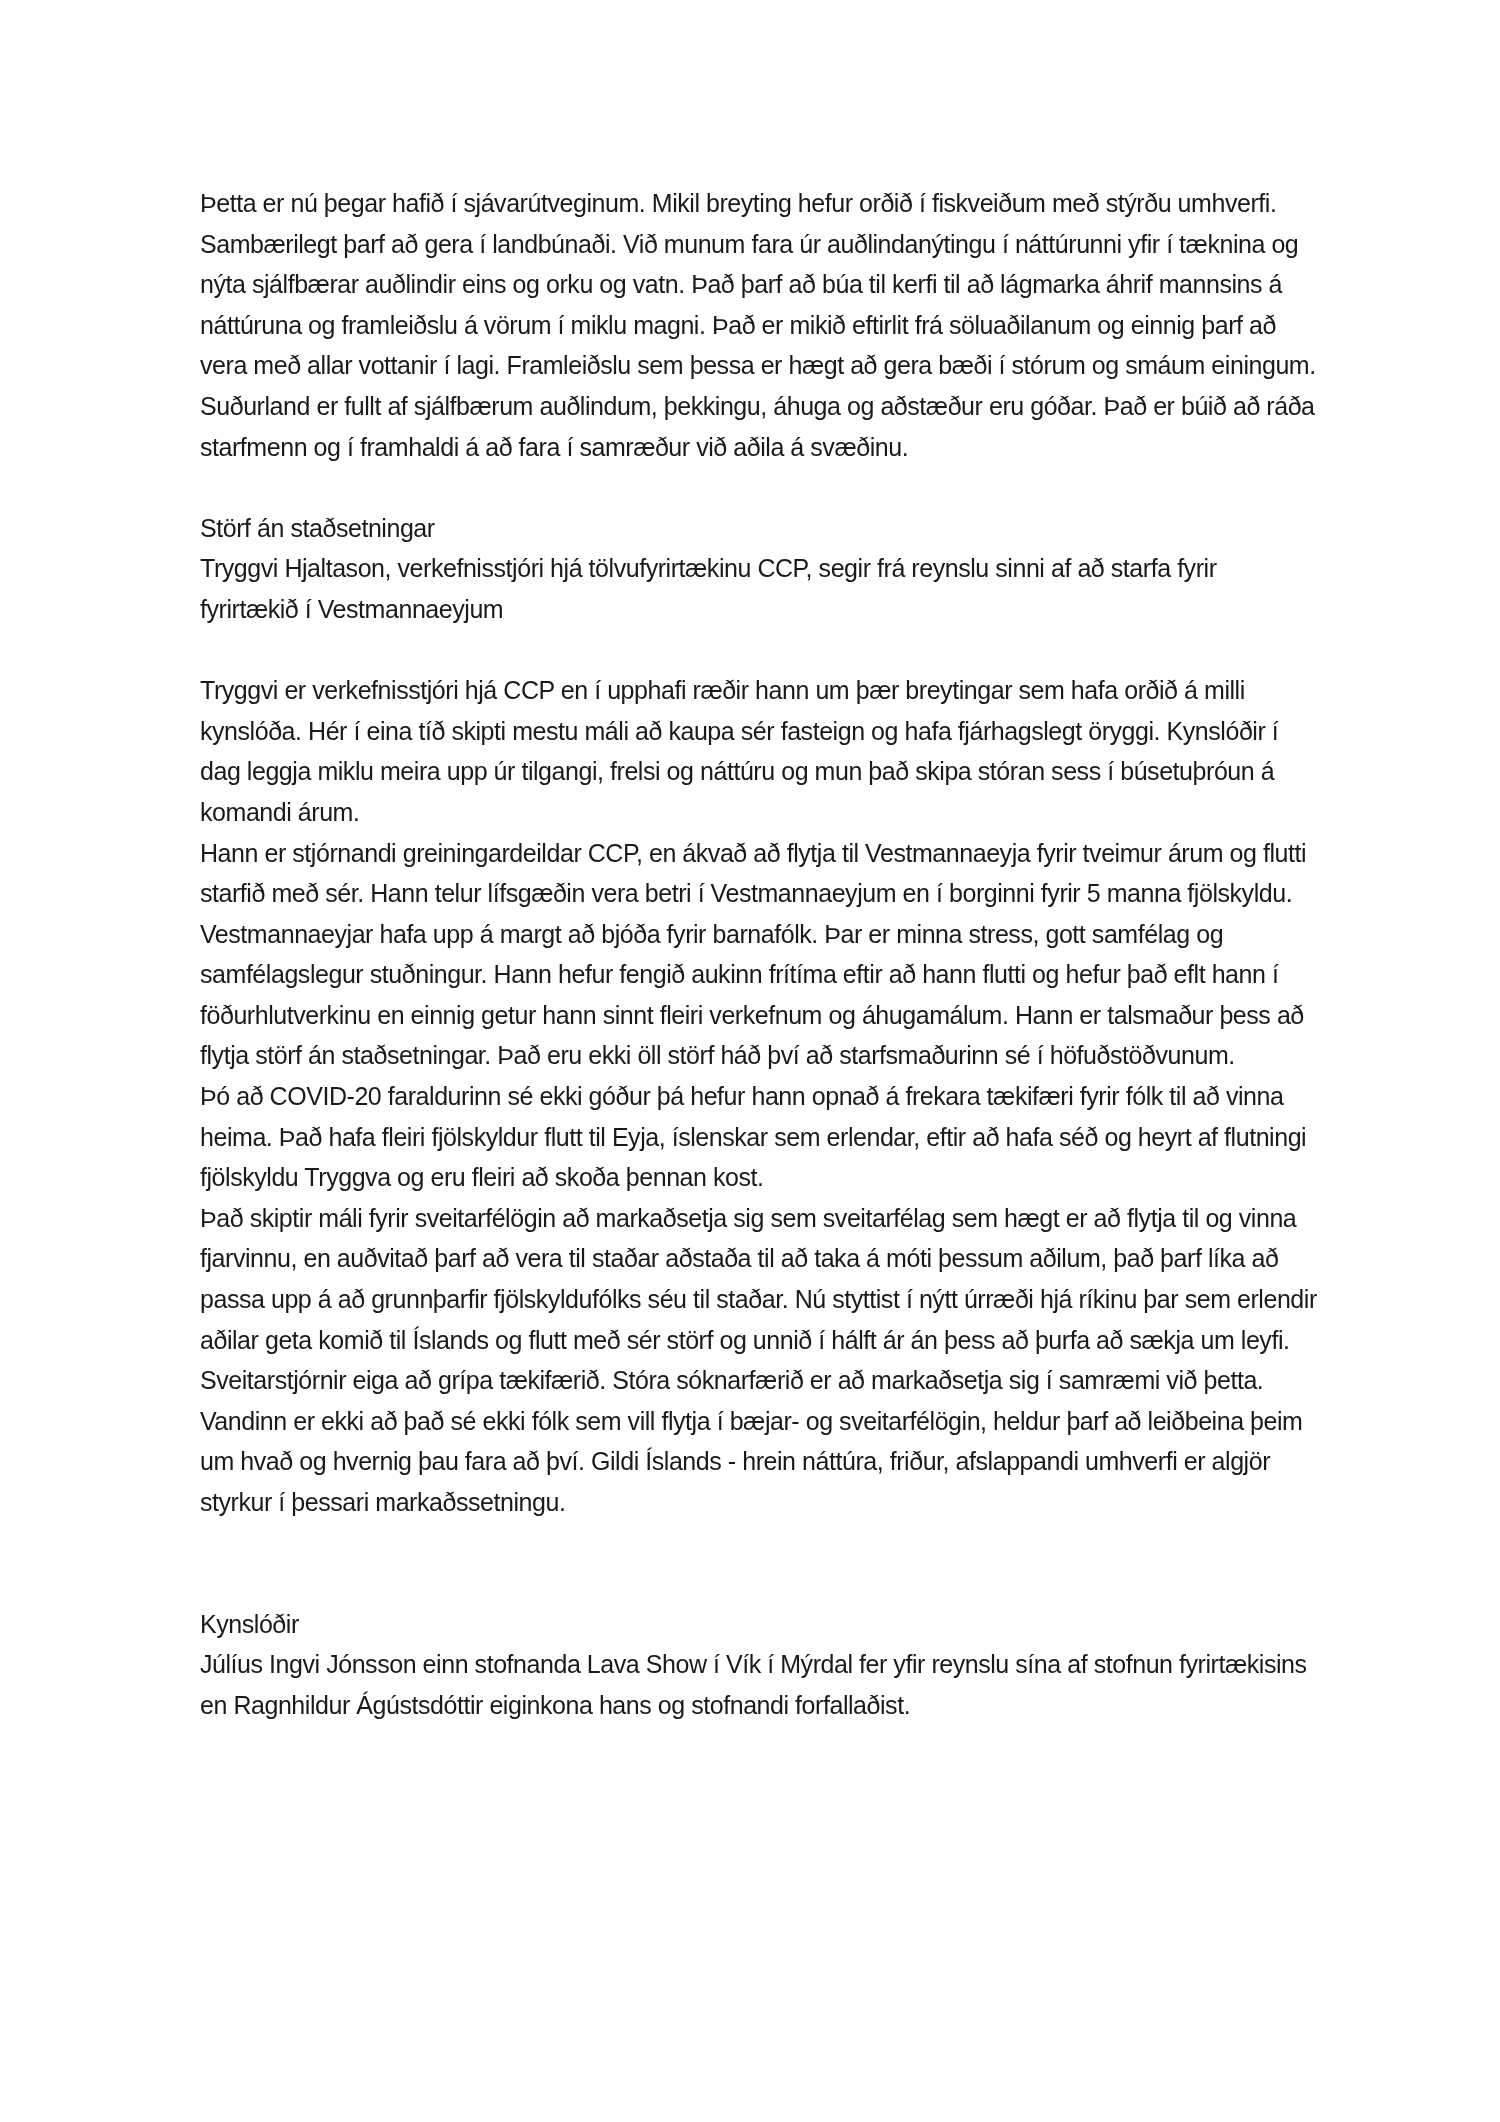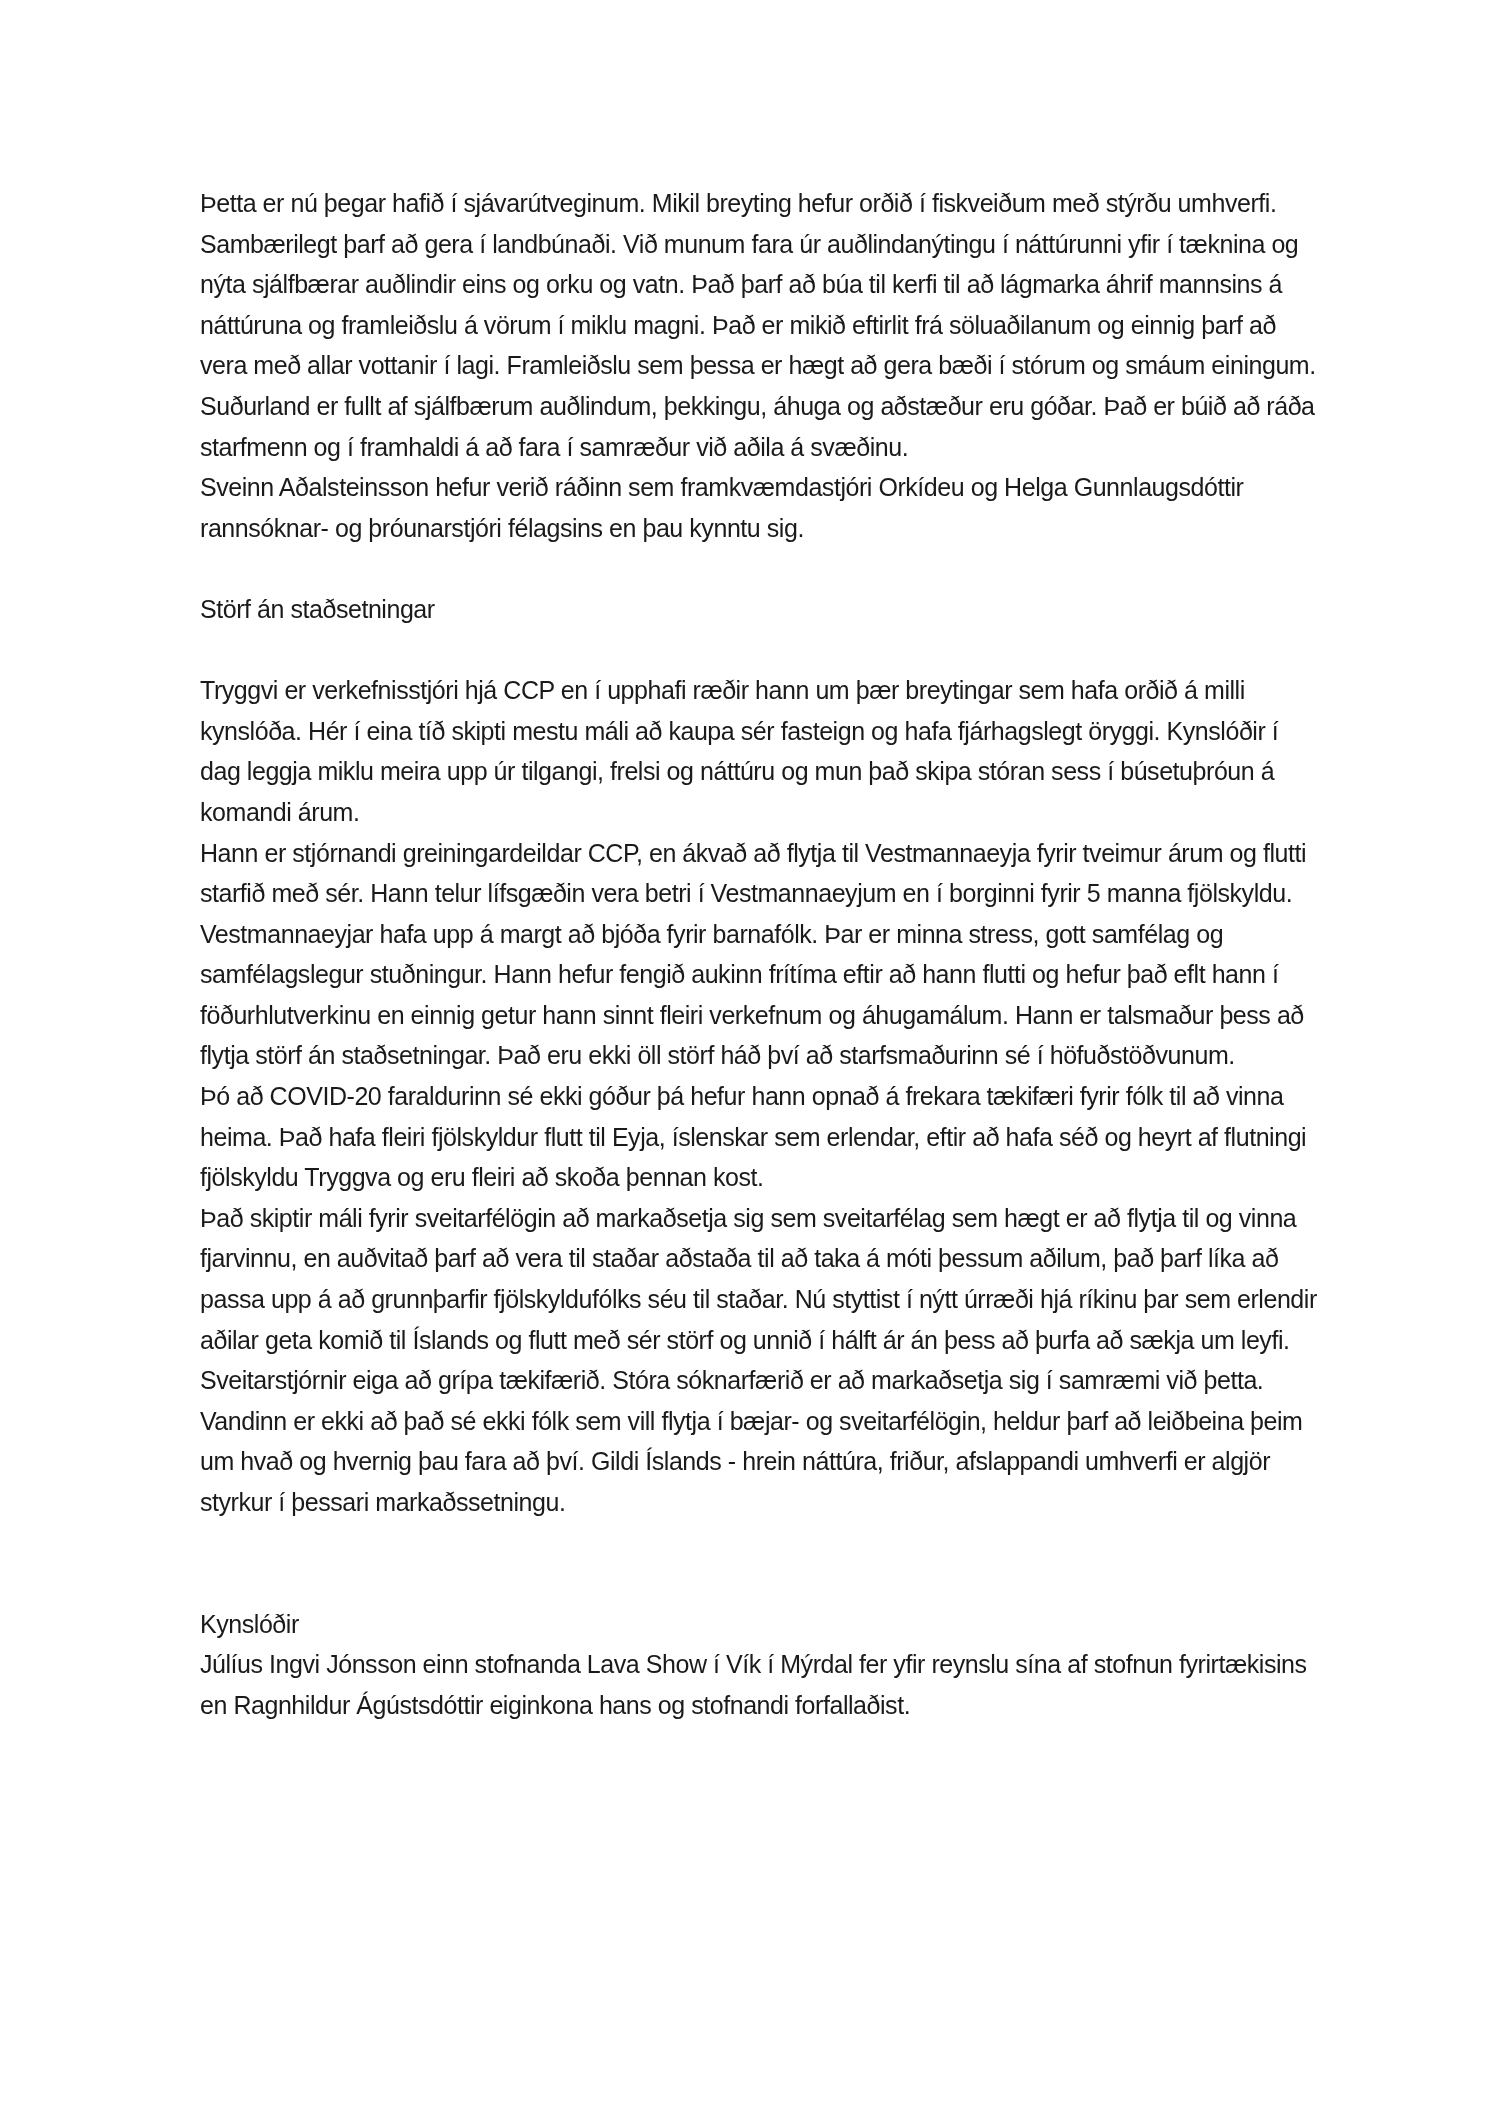--- a/index.html
+++ b/index.html
@@ -44,22 +44,22 @@
   
   .content p.gap2 { margin-top: 81.2px; }
 </style>
 </head>
 <body>
 
 <div class="page">
   <div class="content">
     <p>Þetta er nú þegar hafið í sjávarútveginum. Mikil breyting hefur orðið í fiskveiðum með stýrðu umhverfi. Sambærilegt þarf að gera í landbúnaði. Við munum fara úr auðlindanýtingu í náttúrunni yfir í tæknina og nýta sjálfbærar auðlindir eins og orku og vatn. Það þarf að búa til kerfi til að lágmarka áhrif mannsins á náttúruna og framleiðslu á vörum í miklu magni. Það er mikið eftirlit frá söluaðilanum og einnig þarf að vera með allar vottanir í lagi. Framleiðslu sem þessa er hægt að gera bæði í stórum og smáum einingum.</p>
     <p>Suðurland er fullt af sjálfbærum auðlindum, þekkingu, áhuga og aðstæður eru góðar. Það er búið að ráða starfmenn og í framhaldi á að fara í samræður við aðila á svæðinu.</p>
-    <p>Sveinn Aðalsteinsson hefur verið ráðinn sem framkvæmdastjóri Orkídeu og Helga Gunnlaugsdóttir rannsóknar- og þróunarstjóri félagsins en þau kynntu sig.</p>
     <p class="heading gap1">Störf án staðsetningar</p>
+    <p>Tryggvi Hjaltason, verkefnisstjóri hjá tölvufyrirtækinu CCP, segir frá reynslu sinni af að starfa fyrir fyrirtækið í Vestmannaeyjum</p>
     <p class="gap1">Tryggvi er verkefnisstjóri hjá CCP en í upphafi ræðir hann um þær breytingar sem hafa orðið á milli kynslóða. Hér í eina tíð skipti mestu máli að kaupa sér fasteign og hafa fjárhagslegt öryggi. Kynslóðir í dag leggja miklu meira upp úr tilgangi, frelsi og náttúru og mun það skipa stóran sess í búsetuþróun á komandi árum.</p>
     <p>Hann er stjórnandi greiningardeildar CCP, en ákvað að flytja til Vestmannaeyja fyrir tveimur árum og flutti starfið með sér. Hann telur lífsgæðin vera betri í Vestmannaeyjum en í borginni fyrir 5 manna fjölskyldu. Vestmannaeyjar hafa upp á margt að bjóða fyrir barnafólk. Þar er minna stress, gott samfélag og samfélagslegur stuðningur. Hann hefur fengið aukinn frítíma eftir að hann flutti og hefur það eflt hann í föðurhlutverkinu en einnig getur hann sinnt fleiri verkefnum og áhugamálum. Hann er talsmaður þess að flytja störf án staðsetningar. Það eru ekki öll störf háð því að starfsmaðurinn sé í höfuðstöðvunum.</p>
     <p>Þó að COVID-20 faraldurinn sé ekki góður þá hefur hann opnað á frekara tækifæri fyrir fólk til að vinna heima. Það hafa fleiri fjölskyldur flutt til Eyja, íslenskar sem erlendar, eftir að hafa séð og heyrt af flutningi fjölskyldu Tryggva og eru fleiri að skoða þennan kost.</p>
     <p>Það skiptir máli fyrir sveitarfélögin að markaðsetja sig sem sveitarfélag sem hægt er að flytja til og vinna fjarvinnu, en auðvitað þarf að vera til staðar aðstaða til að taka á móti þessum aðilum, það þarf líka að passa upp á að grunnþarfir fjölskyldufólks séu til staðar. Nú styttist í nýtt úrræði hjá ríkinu þar sem erlendir aðilar geta komið til Íslands og flutt með sér störf og unnið í hálft ár án þess að þurfa að sækja um leyfi. Sveitarstjórnir eiga að grípa tækifærið. Stóra sóknarfærið er að markaðsetja sig í samræmi við þetta. Vandinn er ekki að það sé ekki fólk sem vill flytja í bæjar- og sveitarfélögin, heldur þarf að leiðbeina þeim um hvað og hvernig þau fara að því. Gildi Íslands - hrein náttúra, friður, afslappandi umhverfi er algjör styrkur í þessari markaðssetningu.</p>
     <p class="heading gap2">Kynslóðir</p>
     <p>Júlíus Ingvi Jónsson einn stofnanda Lava Show í Vík í Mýrdal fer yfir reynslu sína af stofnun fyrirtækisins en Ragnhildur Ágústsdóttir eiginkona hans og stofnandi forfallaðist.</p>
   </div>
 </div>
 
 </body></html>

